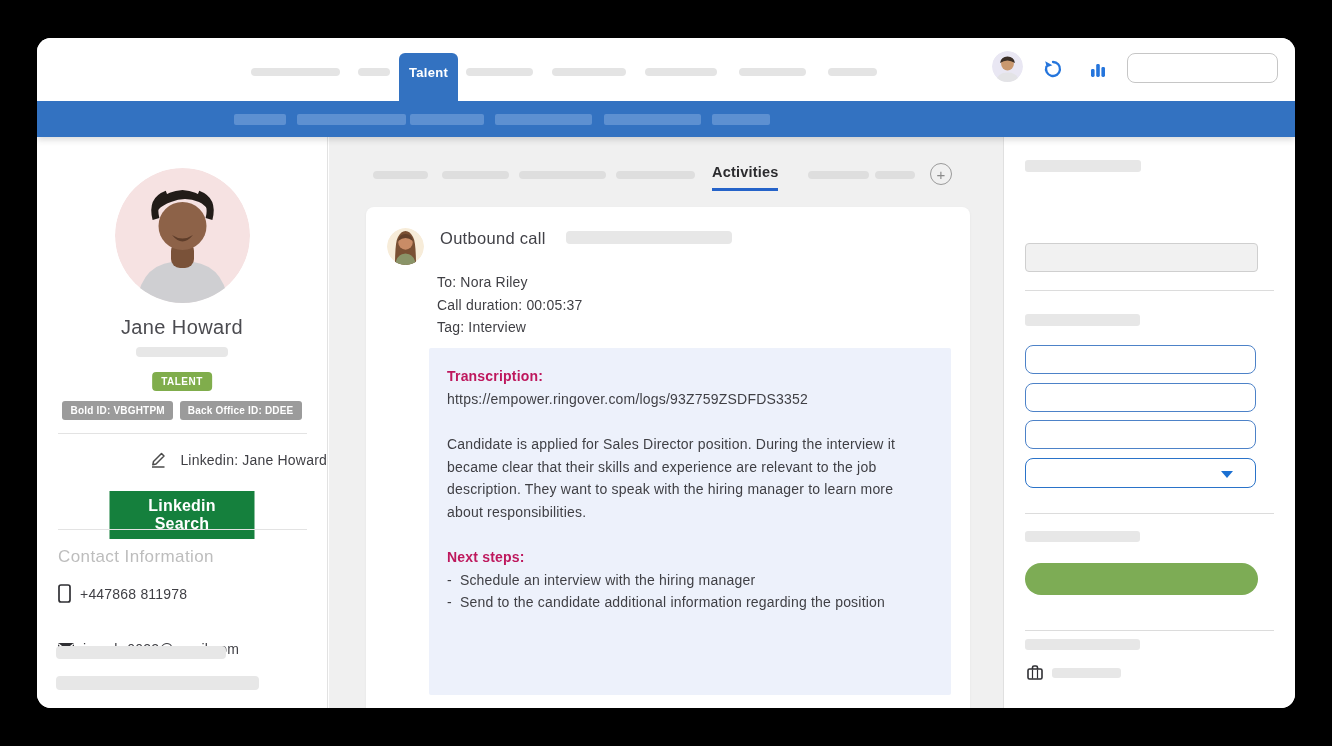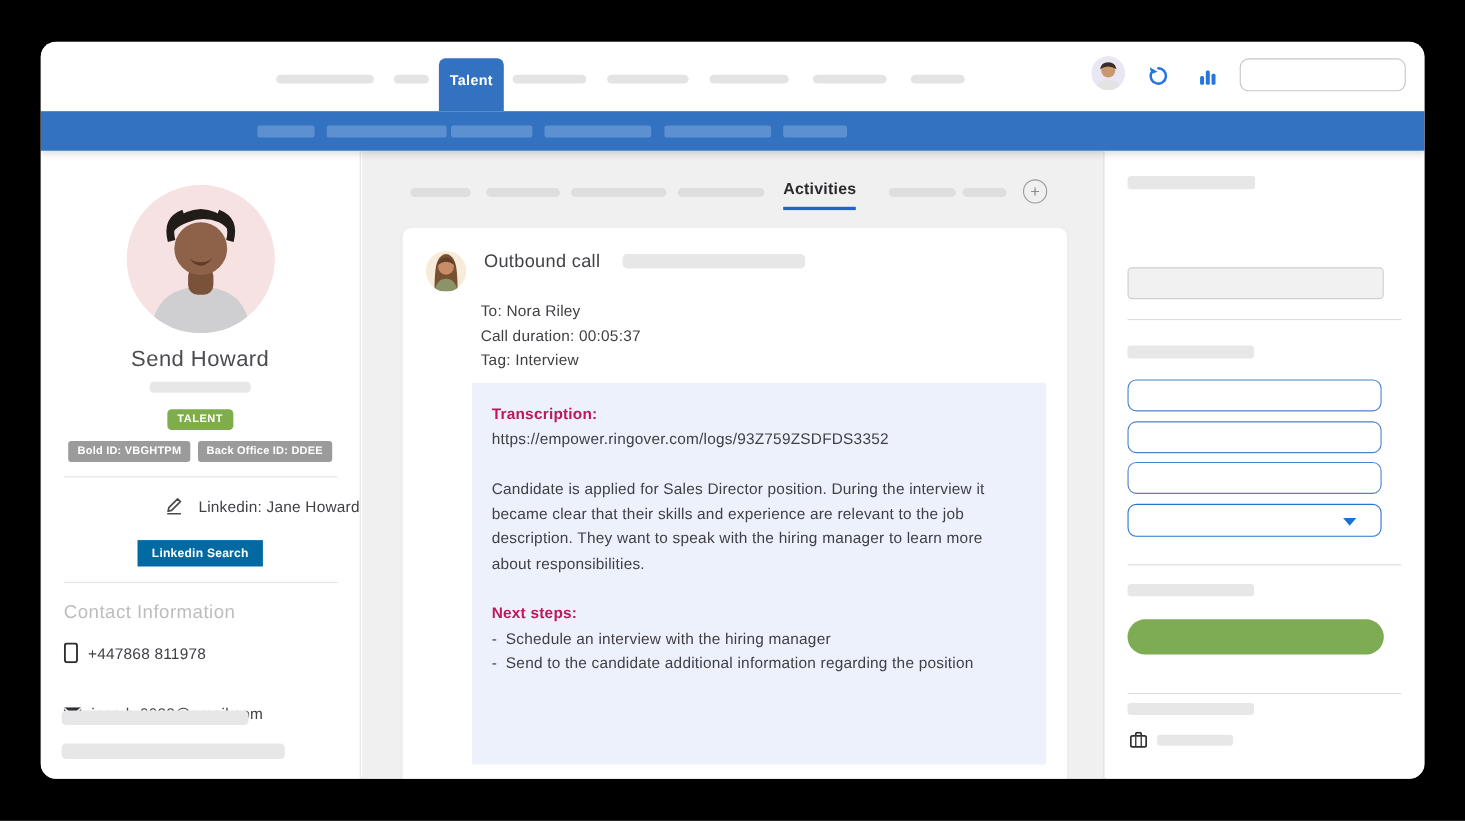--- a/index.html
+++ b/index.html
@@ -47,21 +47,21 @@
     position:absolute; top:235px; left:50%; transform:translateX(-50%);
     background:#80ad4c; color:#fff; font-size:10px; font-weight:bold; letter-spacing:.5px;
     padding:4px 9px; border-radius:4px;
   }
   .id-badges { position:absolute; top:264px; width:100%; display:flex; justify-content:center; gap:7px; }
   .id-badge { background:#9b9b9b; color:#fff; font-size:10px; font-weight:bold; letter-spacing:.2px; padding:4px 8px; border-radius:3px; }
   .sl-divider { position:absolute; left:21px; width:249px; height:1px; background:#e3e3e3; }
   .linkedin-row { position:absolute; top:313px; width:100%; display:flex; align-items:center; justify-content:flex-end; gap:12px; color:#3f3f44; font-size:14px; letter-spacing:.2px; }
   .btn-linkedin {
     position:absolute; top:354px; left:50%; transform:translateX(-50%);
-    background:#0369a1; color:#fff; border:none; font-size:11px; font-weight:bold; letter-spacing:.2px;
+    background:#15803d; color:#fff; border:none; font-size:16px; font-weight:bold; letter-spacing:.2px;
     padding:6px 13px; border-radius:0; cursor:pointer; font-family:"Liberation Sans", sans-serif;
   }
   .contact-heading { position:absolute; left:21px; top:410px; font-size:17px; color:#bdbdbd; letter-spacing:.4px; }
   .contact-row { position:absolute; left:21px; display:flex; align-items:center; gap:9px; font-size:14px; color:#3f3f44; letter-spacing:.2px; }
   .sl-ph1 { left:19px; top:509px; width:170px; height:13px; background:#e7e7e7; }
   .sl-ph2 { left:19px; top:539px; width:203px; height:14px; background:#e7e7e7; }
 
   
   .main {
     position:absolute; left:292px; top:99px; width:675px; height:571px;
@@ -173,21 +173,21 @@
       <svg width="135" height="135" viewBox="0 0 135 135">
         <circle cx="67.5" cy="67.5" r="67.5" fill="#f6e2e2"></circle>
         <path d="M22 135 Q26 93 67.5 93 Q109 93 113 135Z" fill="#cfcfd2"></path>
         <rect x="56" y="74" width="23" height="26" rx="9" fill="#7a5239"></rect>
         <circle cx="67.5" cy="58" r="24" fill="#8d6248"></circle>
         <path d="M40 52 Q38 24 67.5 22 Q97 24 95 52 Q96 40 84 34 Q70 28 56 34 Q39 40 40 52Z" fill="#221c18"></path>
         <path d="M41 51 Q36 32 52 26 M94 51 Q99 32 83 26" stroke="#221c18" stroke-width="7" fill="none"></path>
         <path d="M57 67 Q67.5 74 78 67 Q67.5 80 57 67Z" fill="#5e3d2a"></path>
       </svg>
     </div>
-    <div class="profile-name">Send Howard</div>
+    <div class="profile-name">Jane Howard</div>
     <div class="ph name-ph"></div>
     <div class="badge-talent">TALENT</div>
     <div class="id-badges">
       <span class="id-badge">Bold ID: VBGHTPM</span>
       <span class="id-badge">Back Office ID: DDEE</span>
     </div>
     <div class="sl-divider" style="top:296px;"></div>
 
     <div class="linkedin-row">
       <svg width="19" height="19" viewBox="0 0 19 19">

